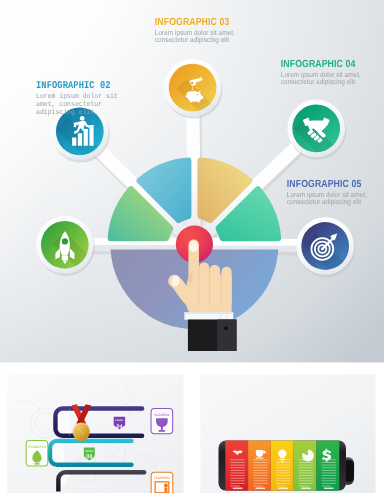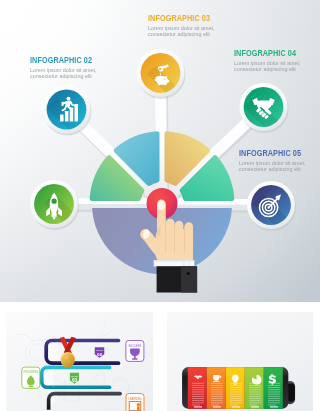--- a/index.html
+++ b/index.html
@@ -253,25 +253,25 @@
               </g>
               <circle cx="268.6" cy="207.5" r="1.2" fill="#fff"></circle>
               <path d="M268.6,207.5l9.6,-9.6" stroke="#fff" stroke-width="1.7" fill="none"></path>
               <path d="M276.4,196.1l4.6,-1.5l-1.5,4.6l-1.2,1.2l-3.1,-3.1Z" fill="#fff"></path>
             </g>
           </g>
         </g>
       </g>
     </svg>
 
-    <div class="label" style="left:30.3px;top:56px;width:90px;">
+    <div class="label" style="left:30.3px;top:67px;width:90px;font-family:Liberation Mono, monospace;">
       <div class="hd" style="color:#2e9bc4">INFOGRAPHIC 02</div>
       <div class="bd">Lorem ipsum dolor sit amet, consectetur adipiscing elit</div>
     </div>
-    <div class="label" style="left:129.1px;top:14.2px;width:90px;margin-left:19px;">
+    <div class="label" style="left:129.1px;top:14.2px;width:90px;">
       <div class="hd" style="color:#edac2b">INFOGRAPHIC 03</div>
       <div class="bd">Lorem ipsum dolor sit amet, consectetur adipiscing elit</div>
     </div>
     <div class="label" style="left:233.8px;top:49.2px;width:90px;">
       <div class="hd" style="color:#23b07b">INFOGRAPHIC 04</div>
       <div class="bd">Lorem ipsum dolor sit amet, consectetur adipiscing elit</div>
     </div>
     <div class="label" style="left:238.5px;top:149.1px;width:90px;">
       <div class="hd" style="color:#4f6bb0">INFOGRAPHIC 05</div>
       <div class="bd">Lorem ipsum dolor sit amet, consectetur adipiscing elit</div>

